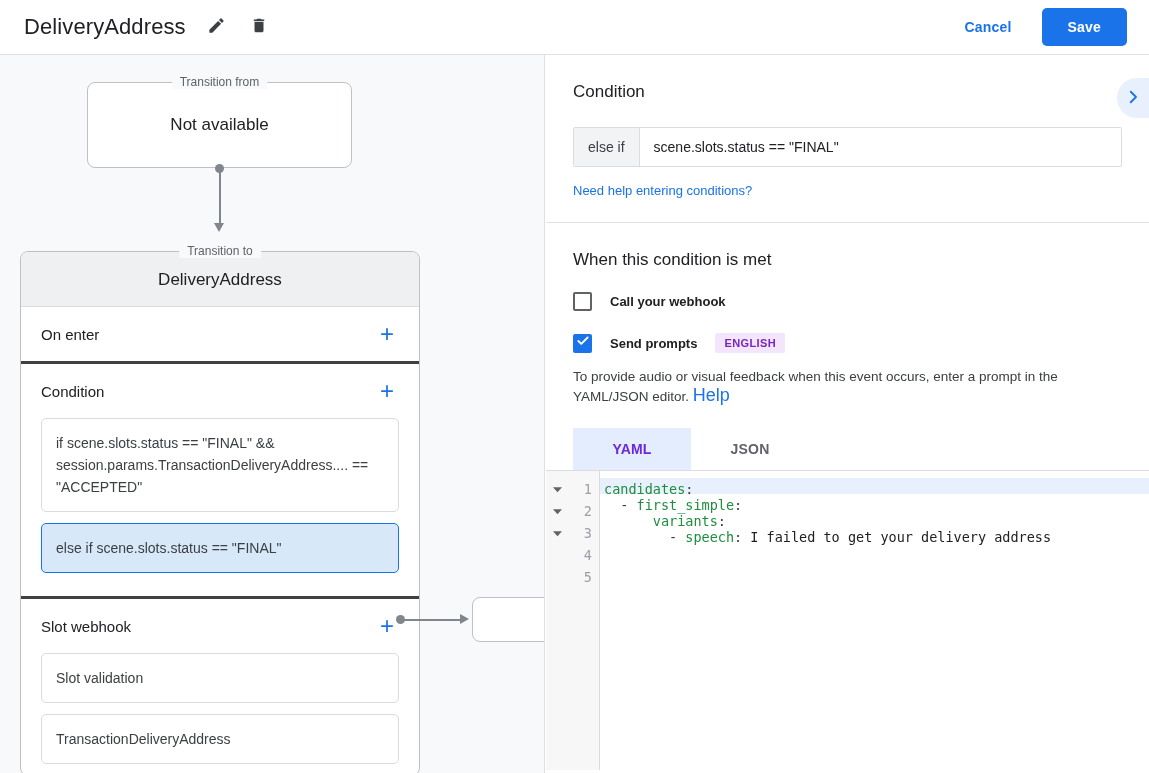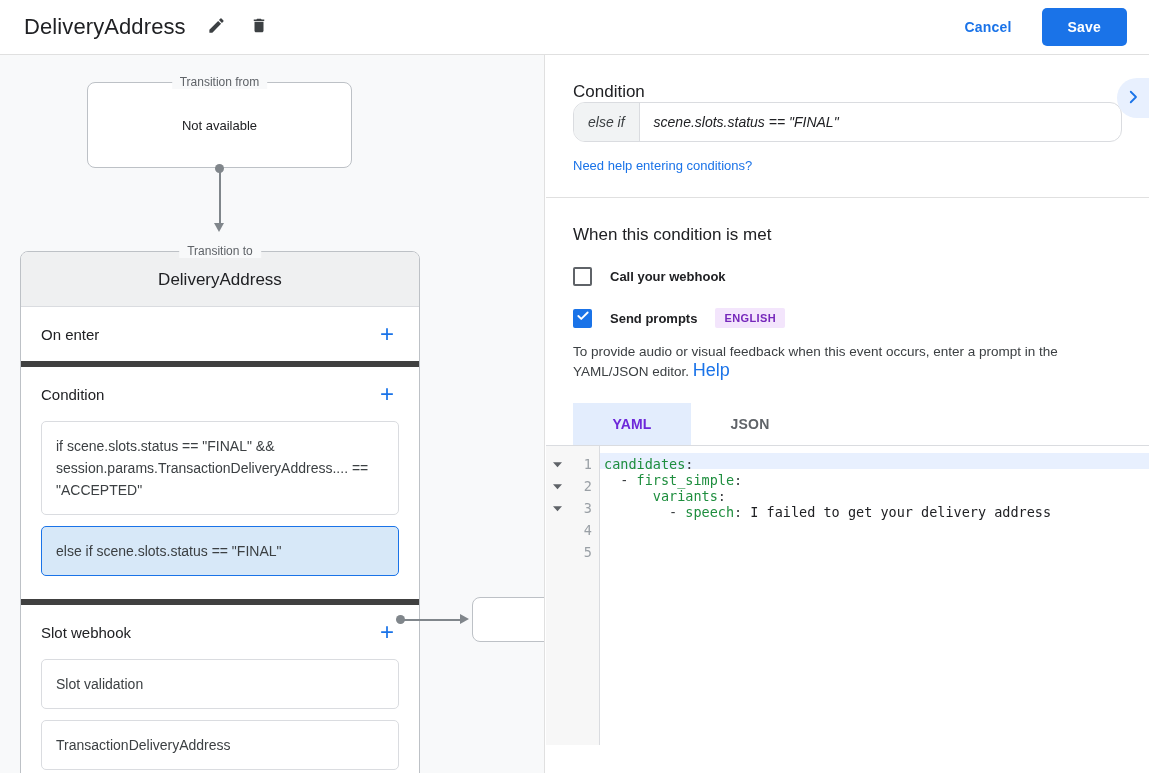--- a/index.html
+++ b/index.html
@@ -72,21 +72,21 @@
     background: #f8f9fa;
     padding: 0 8px;
     font-size: 12px;
     color: #5f6368;
     white-space: nowrap;
   }
   #node-from {
     left: 87px; top: 27px; width: 265px; height: 86px;
     display: flex; align-items: center; justify-content: center;
   }
-  #node-from .body { font-size: 13px; color: #202124; }
+  #node-from .body { font-size: 17px; color: #202124; }
 
   
   .conn-dot {
     position: absolute; width: 9px; height: 9px;
     border-radius: 50%; background: #80868b;
   }
   .conn-line-v {
     position: absolute; width: 1.5px; background: #80868b;
   }
   .arrow-down {
@@ -116,21 +116,21 @@
   .to-head {
     background: #eff0f1;
     border-radius: 7px 7px 0 0;
     padding: 18px 0 16px;
     text-align: center;
     border-bottom: 1px solid #dadce0;
   }
   .to-name { font-size: 17px; color: #202124; }
   .to-sub  { font-size: 12px; color: #5f6368; margin-top: 5px; }
 
-  .sec { border-bottom: 6px solid #404040; padding: 0 20px 0 20px; }
+  .sec { border-bottom: 3px solid #404040; padding: 0 20px 0 20px; }
   .sec:last-child { border-bottom: none; }
   .sec-head {
     display: flex; align-items: center; justify-content: space-between;
     height: 54px;
   }
   .sec-title { font-size: 15px; color: #202124; }
   .plus {
     color: #1a73e8; font-size: 24px; line-height: 1;
     cursor: pointer; width: 24px; text-align: center;
     font-weight: 300;
@@ -163,25 +163,25 @@
     background: #fff;
     overflow: hidden;
   }
   .panel-sec { padding: 0 27px; }
   .panel-h {
     font-size: 17px; color: #202124;
     padding-top: 27px;
   }
   .cond-row {
     display: flex;
+    margin-top: 25px;
     border: 1px solid #dadce0;
-    border-radius: 12px;
+    border-radius: 2px;
     height: 40px;
     overflow: hidden;
-    font-style: italic;
   }
   .cond-op {
     background: #f1f3f4;
     border-right: 1px solid #dadce0;
     display: flex; align-items: center; justify-content: center;
     padding: 0 14px;
     font-size: 14px; color: #3c4043;
     white-space: nowrap;
   }
   .cond-val {

